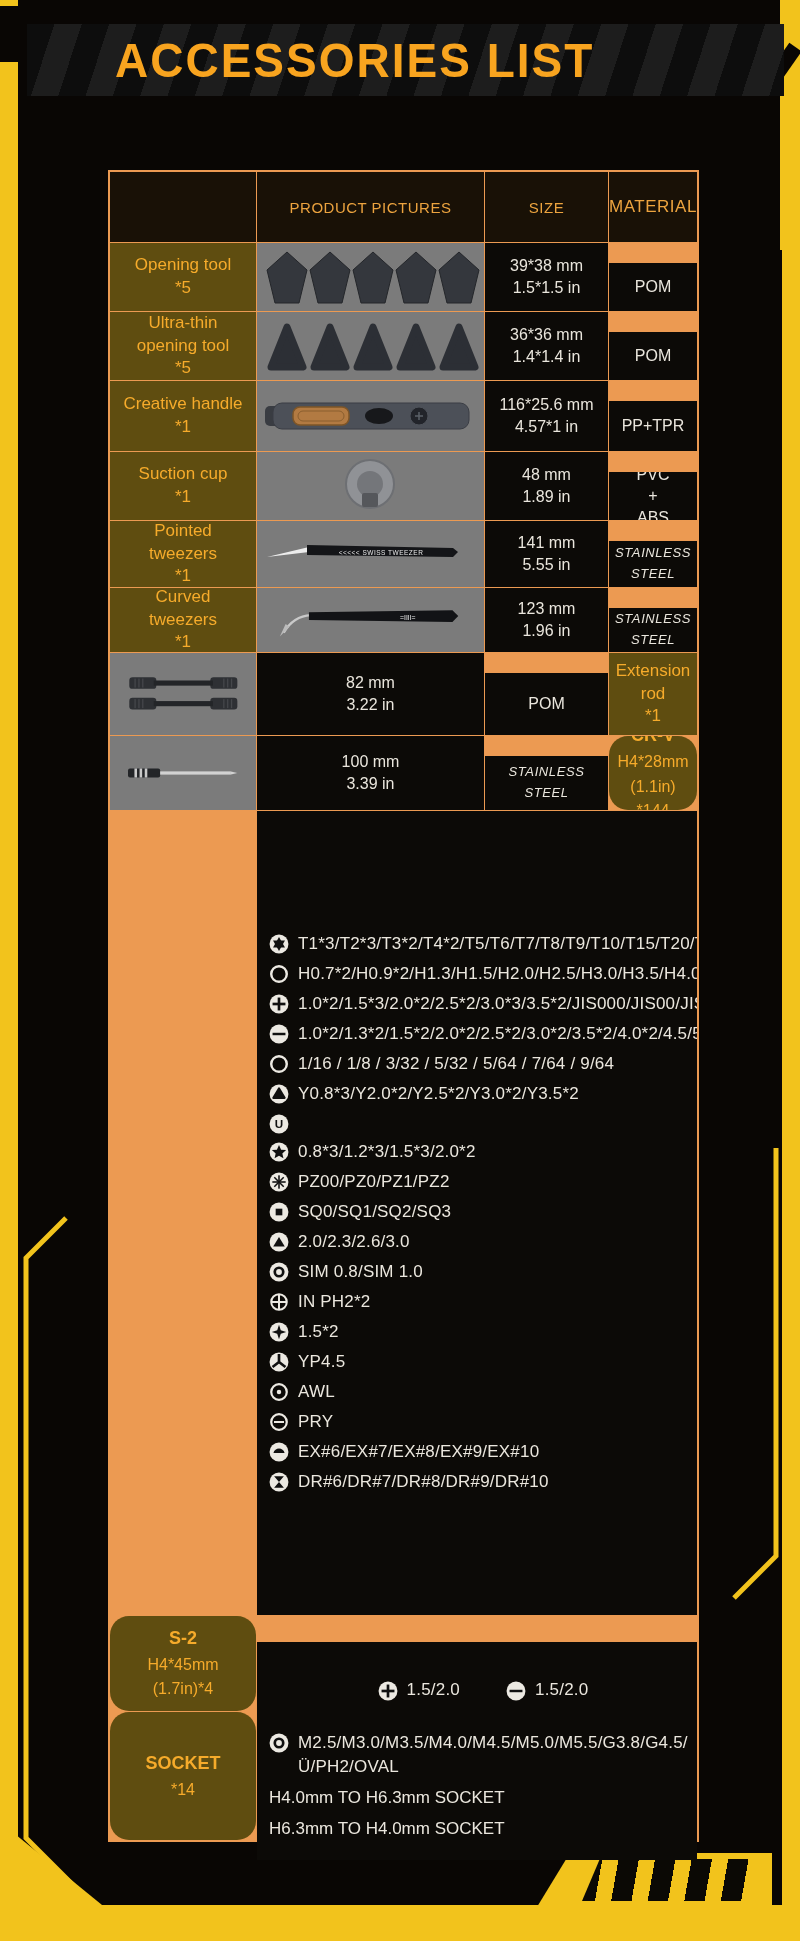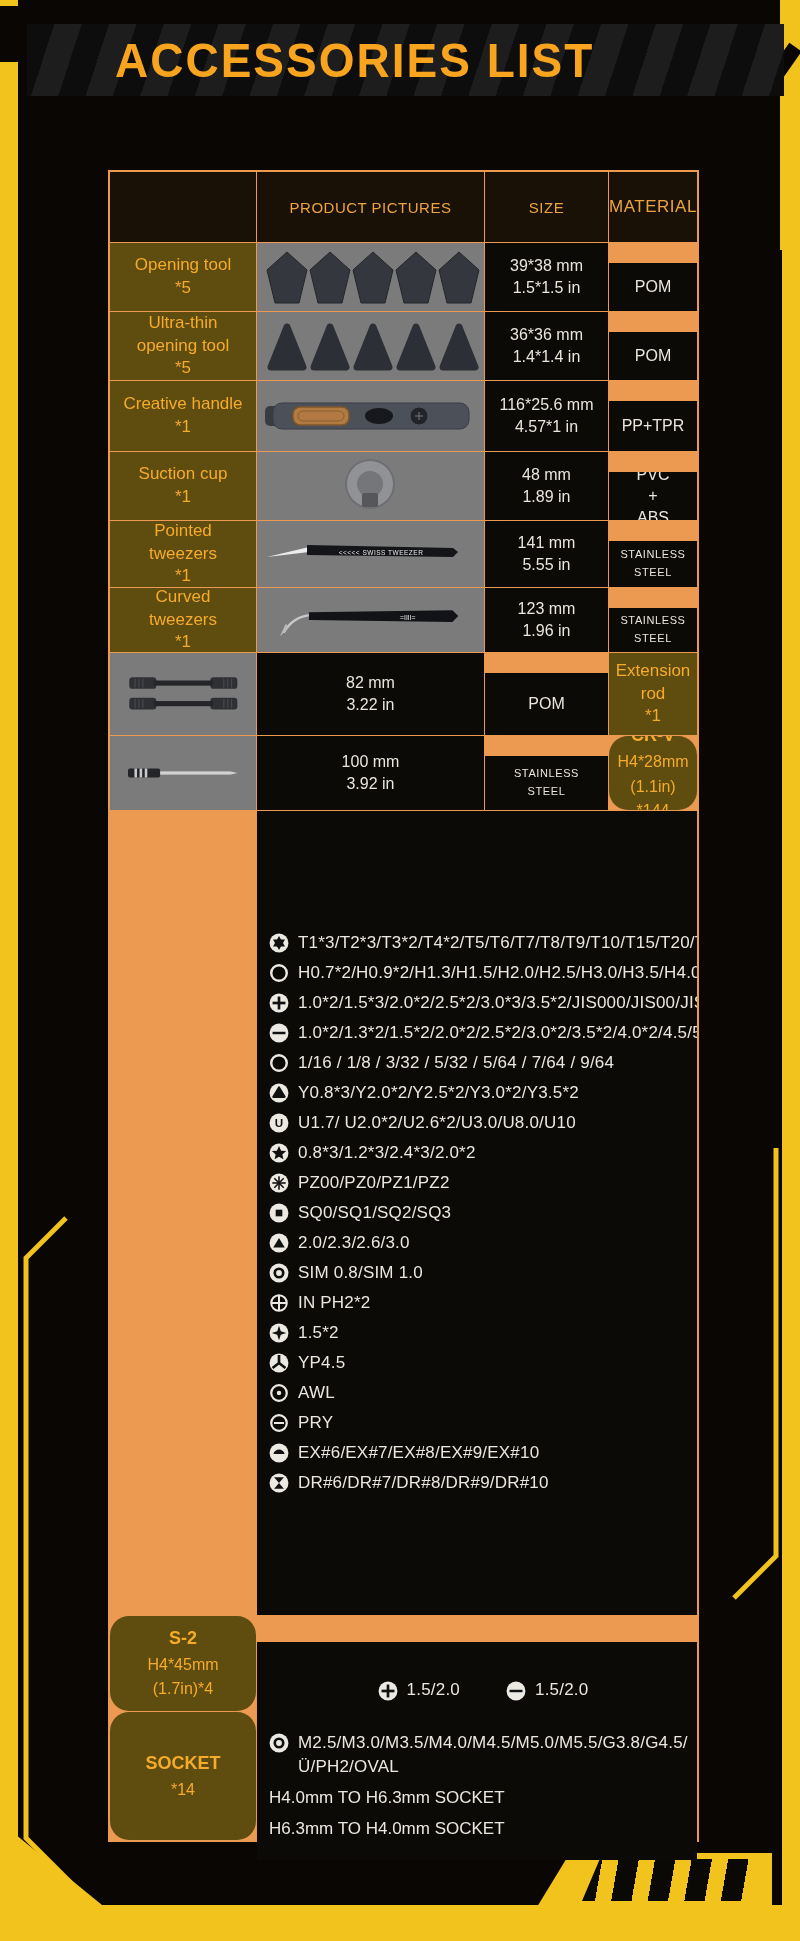--- a/index.html
+++ b/index.html
@@ -39,21 +39,21 @@
        grid-template-rows:70px 68px 68px 70px 68px 66px 64px 82px 74px auto 95px 128px;
        gap:1px;padding:2px;background:var(--border);}
   .cell{display:flex;flex-direction:column;align-items:center;justify-content:center;text-align:center;overflow:hidden;}
   .hd{background:var(--headbg);color:var(--headtx);font-size:15px;letter-spacing:.5px;}
   .hd.mat-h{font-size:17px;}
   .name{background:var(--namebg);color:var(--nametx);font-size:17px;line-height:1.35;padding:2px 10px;}
   .pic{background:var(--picbg);}
   .pic svg{width:100%;height:100%;}
   .dk{background:var(--darkcell);color:var(--lighttx);font-size:16px;line-height:1.35;}
   .mat{white-space:pre-line;margin-top:20px;}
-  .mat-small{font-size:11px;letter-spacing:.6px;line-height:1.6;}
+  .mat-small{font-size:13px;letter-spacing:.6px;line-height:1.6;font-style:italic;}
   .spanwide{grid-column:2/5;align-items:stretch;text-align:left;}
   .bits{min-height:780px;display:flex;flex-direction:column;justify-content:center;padding:12px 10px 12px 12px;}
   .bit-row{display:flex;align-items:flex-start;gap:9px;margin:3px 0;}
   .bit-text{font-size:17px;line-height:24px;color:#ebe7de;letter-spacing:.2px;}
   .bicon{width:20px;height:20px;flex:0 0 20px;margin-top:2px;}
   .seclabel{background:var(--namebg);color:var(--nametx);font-size:16px;line-height:1.55;padding:4px 6px;border-radius:19px;}
   .seclabel .b{font-weight:bold;font-size:18px;}
   .s2-items{display:flex;flex-direction:row;align-items:center;gap:46px;padding-left:12px;min-height:95px;margin-top:26px;}
   .s2-item{display:flex;align-items:center;gap:9px;}
   .socket-cell{display:flex;flex-direction:column;justify-content:center;padding:10px 10px 10px 12px;min-height:128px;}
@@ -247,21 +247,21 @@
         <rect x="28" y="26" width="50" height="14" rx="3" fill="#232528"></rect>
         <rect x="38" y="26" width="4" height="14" fill="#c9c9c9"></rect>
         <rect x="46" y="26" width="4" height="14" fill="#c9c9c9"></rect>
         <rect x="54" y="26" width="4" height="14" fill="#c9c9c9"></rect>
         <rect x="78" y="30.5" width="110" height="5" fill="#d2d2d2"></rect>
         <polygon points="188,30.5 198,33 188,35.5" fill="#d2d2d2"></polygon>
       </svg>
     </div>
     <div class="cell dk">
       <div>100 mm</div>
-      <div>3.92 in</div>
+      <div>3.39 in</div>
     </div>
     <div class="cell dk mat mat-small">STAINLESS
 STEEL</div>
 
     <div class="cell seclabel">
       <div class="b">CR-V</div>
       <div>H4*28mm</div>
       <div>(1.1in)</div>
       <div>*144</div>
     </div>
@@ -311,28 +311,27 @@
             <circle cx="9" cy="9" r="8.5" fill="#ece9e2"></circle>
             <polygon points="9,4 14,12.5 4,12.5" fill="#101010" stroke="#101010" stroke-width="2" stroke-linejoin="round"></polygon>
           </svg>
         <span class="bit-text">Y0.8*3/Y2.0*2/Y2.5*2/Y3.0*2/Y3.5*2</span>
       </div>
       <div class="bit-row">
         <svg class="bicon" viewBox="0 0 18 18">
             <circle cx="9" cy="9" r="8.5" fill="#ece9e2"></circle>
             <text x="9" y="12.8" text-anchor="middle" font-size="10.5" font-weight="bold" fill="#101010" font-family="inherit">U</text>
           </svg>
-        <span class="bit-text">U1.7/ U2.0*2/U2.6*2/U3.0/U8.0/U10</span>
       </div>
       <div class="bit-row">
         <svg class="bicon" viewBox="0 0 18 18">
             <circle cx="9" cy="9" r="8.5" fill="#ece9e2"></circle>
             <polygon points="9,2.8 10.9,6.9 15.4,7.3 12,10.3 13,14.7 9,12.3 5,14.7 6,10.3 2.6,7.3 7.1,6.9" fill="#101010"></polygon>
           </svg>
-        <span class="bit-text">0.8*3/1.2*3/2.4*3/2.0*2</span>
+        <span class="bit-text">0.8*3/1.2*3/1.5*3/2.0*2</span>
       </div>
       <div class="bit-row">
         <svg class="bicon" viewBox="0 0 18 18">
             <circle cx="9" cy="9" r="8.5" fill="#ece9e2"></circle>
             <g fill="#101010">
               <rect x="8.3" y="3" width="1.4" height="12"></rect>
               <rect x="3" y="8.3" width="12" height="1.4"></rect>
               <g transform="rotate(45 9 9)">
                 <rect x="8.3" y="3" width="1.4" height="12"></rect>
                 <rect x="3" y="8.3" width="12" height="1.4"></rect>

